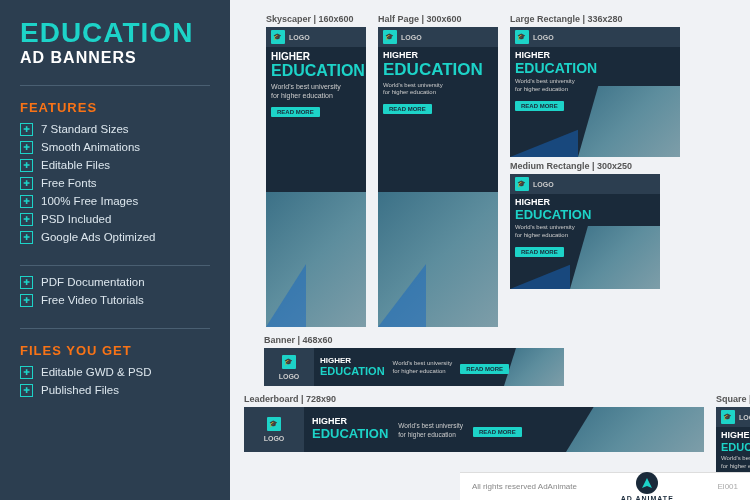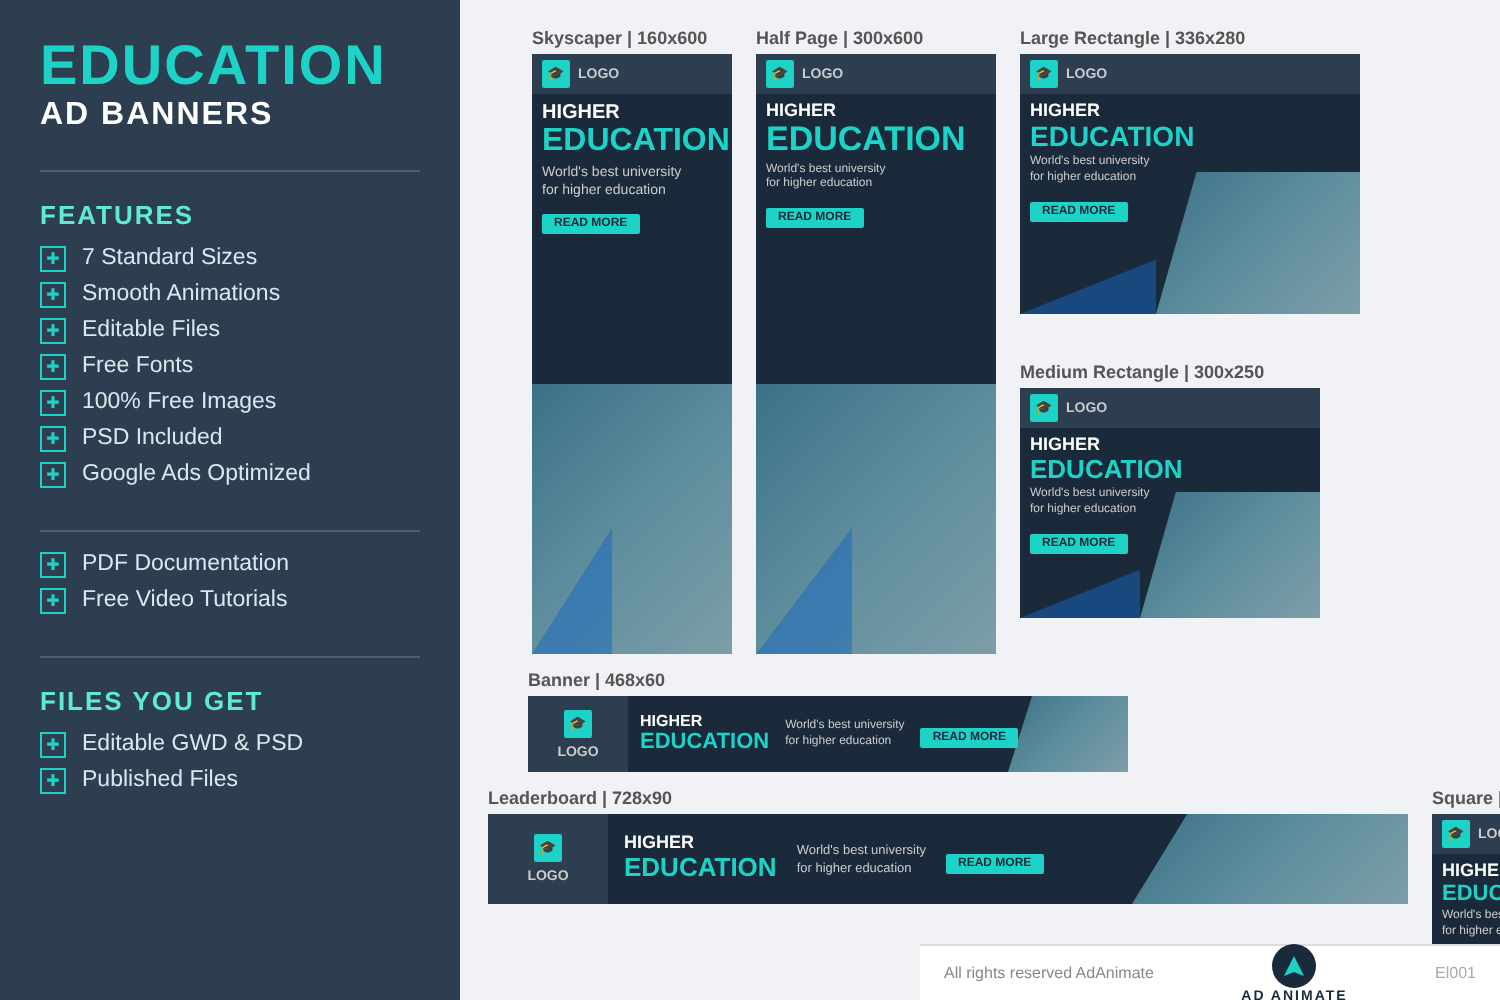--- a/index.html
+++ b/index.html
@@ -37,21 +37,21 @@
       text-transform: uppercase;
       letter-spacing: 1px;
       margin-bottom: 12px;
     }
     .divider {
       border: none;
       border-top: 1px solid #4a5f72;
       margin: 6px 0 10px 0;
     }
     .section-heading {
-      color: #5eead4;
+      color: #f97316;
       font-size: 13px;
       font-weight: 800;
       text-transform: uppercase;
       letter-spacing: 1px;
       margin-bottom: 8px;
       margin-top: 4px;
     }
     .feature-list {
       list-style: none;
       margin-bottom: 10px;
@@ -457,21 +457,21 @@
           <div class="ad-higher">HIGHER</div>
           <div class="ad-education">EDUCATION</div>
           <div class="ad-tagline">World's best university<br>for higher education</div>
           <div class="ad-btn">READ MORE</div>
         </div>
         <div class="ad-image-bg"></div>
         <div class="blue-accent"></div>
       </div>
     </div>
 
-    <div style="display:flex;flex-direction:column; gap:24px;">
+    <div style="display:flex;flex-direction:column; gap:4px;">
 
       <div>
         <div class="banner-label">Large Rectangle | 336x280</div>
         <div class="ad-banner large-rect">
           <div class="top-bar">
             <div class="logo-icon">🎓</div>
             <span class="logo-text">LOGO</span>
           </div>
           <div class="ad-body">
             <div class="ad-higher">HIGHER</div>

